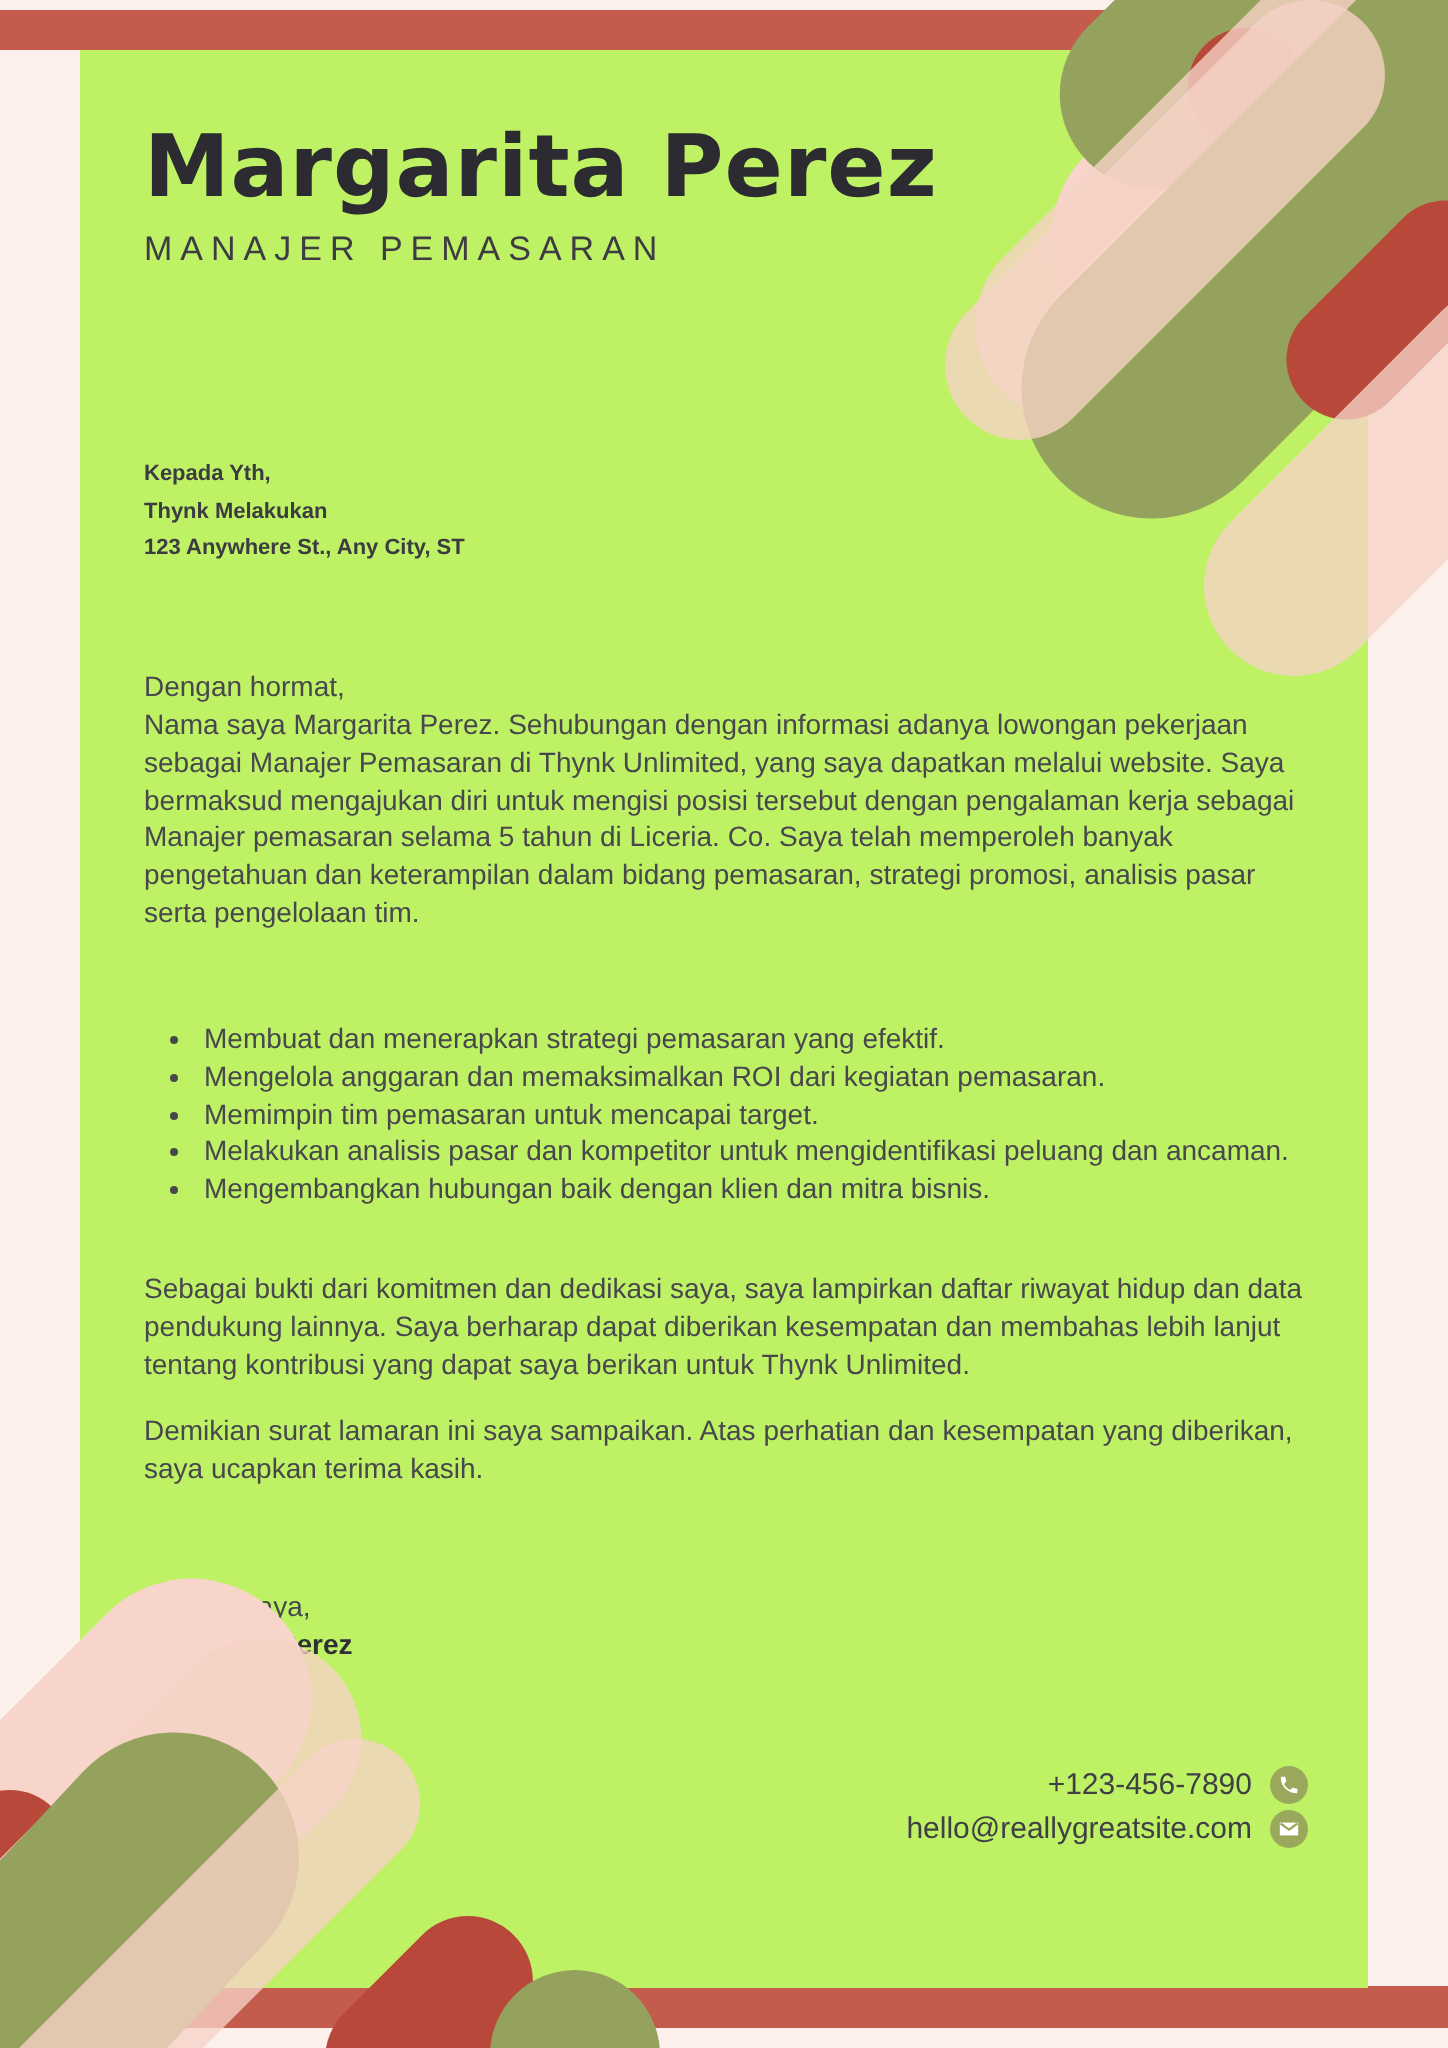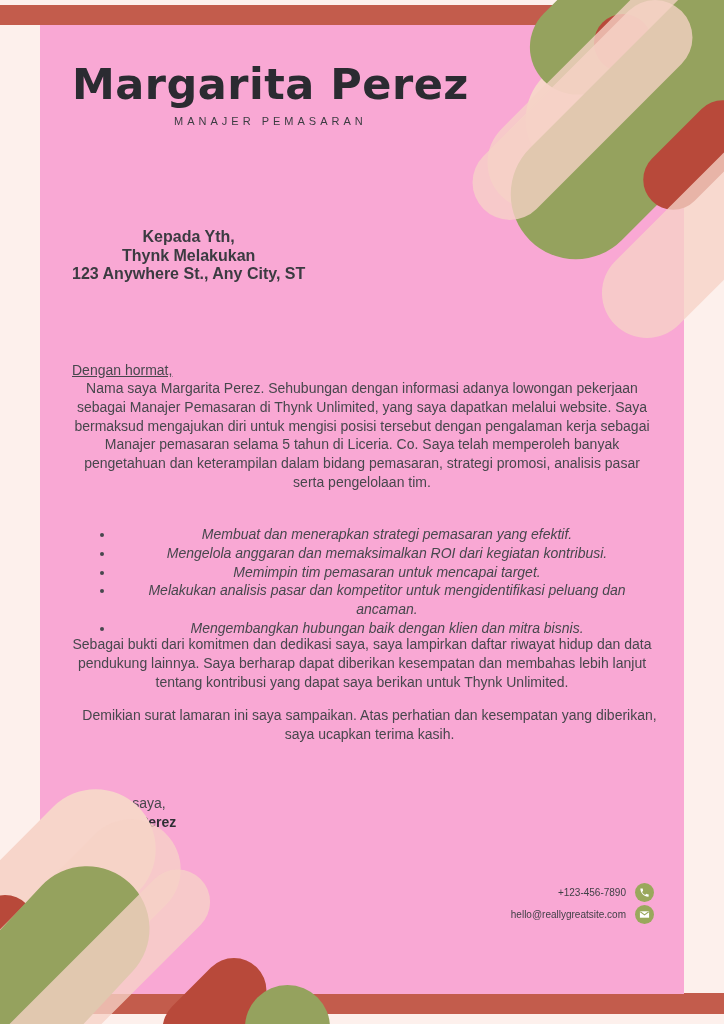--- a/index.html
+++ b/index.html
@@ -8,47 +8,47 @@
     background:#fdf0ec;overflow:hidden;
     font-family:"Liberation Sans", sans-serif;color:#47474d;
   }
   
   .bar{position:absolute;left:0;right:0;background:#c35c4c;z-index:1;}
   .bar.top{top:5px;height:20px;}
   .bar.bottom{bottom:10px;height:21px;}
   
   .inner{
     position:absolute;left:40px;right:40px;top:25px;bottom:30px;
-    background:#f9a8d4;z-index:2;text-align:center;
+    background:#bef264;z-index:2;
   }
   
   .header{position:absolute;left:32px;top:36px;}
   h1{
     margin:0;font-family:"DejaVu Sans", sans-serif;font-weight:bold;
     font-size:43px;line-height:46px;letter-spacing:.5px;color:#2b2b31;
   }
   .role{
-    margin-top:8px;font-size:11px;letter-spacing:4px;color:#3c3c42;font-weight:400;
+    margin-top:8px;font-size:17px;letter-spacing:4px;color:#3c3c42;font-weight:400;
   }
   
-  .recipient{position:absolute;left:32px;top:203px;font-size:16px;line-height:18.7px;font-weight:bold;color:#3b3b41;}
-  .salutation{position:absolute;left:32px;top:336px;margin:0;font-size:14px;line-height:19px;text-decoration:underline;}
+  .recipient{position:absolute;left:32px;top:203px;font-size:11px;line-height:18.7px;font-weight:bold;color:#3b3b41;}
+  .salutation{position:absolute;left:32px;top:309px;margin:0;font-size:14px;line-height:19px;}
   .para{margin:0;font-size:14px;line-height:18.8px;}
-  .p1{position:absolute;left:32px;top:354px;width:580px;}
+  .p1{position:absolute;left:32px;top:328px;width:580px;}
   .skills{position:absolute;left:32px;top:483px;width:602px;font-size:14px;line-height:18.8px;}
-  .skills ul{margin:17px;padding:0 0 0 26px;font-style:italic;}
+  .skills ul{margin:2px;padding:0 0 0 26px;}
   .skills li{margin:0;padding-left:2px;}
   .p3{position:absolute;left:32px;top:610px;width:580px;}
   .p4{position:absolute;left:32px;top:681px;width:595px;}
   .signature{position:absolute;left:32px;top:769px;font-size:14px;line-height:19px;}
   .sig-name{font-weight:bold;color:#2f2f35;}
   
   .footer{position:absolute;right:30px;top:858px;display:flex;flex-direction:column;gap:3px;align-items:flex-end;}
   .contact-row{display:flex;align-items:center;justify-content:flex-end;gap:9px;height:19px;}
-  .contact-text{font-size:10px;color:#3f3f45;}
+  .contact-text{font-size:15px;color:#3f3f45;}
   .icon-badge{
     width:19px;height:19px;border-radius:50%;background:#9aa85c;
     display:flex;align-items:center;justify-content:center;flex:0 0 auto;
   }
   .icon-badge svg{width:11px;height:11px;fill:#ffffff;display:block;}
   
   .shape{position:absolute;z-index:3;border-radius:999px;}
   .olive{background:#95a25e;}
   .blush{background:#f7d5ca;}
   .blush-t{background:rgba(246,210,199,.78);}
@@ -92,21 +92,21 @@
       <div>123 Anywhere St., Any City, ST</div>
     </div>
 
     <p class="salutation">Dengan hormat,</p>
 
     <p class="para p1">Nama saya Margarita Perez. Sehubungan dengan informasi adanya lowongan pekerjaan sebagai Manajer Pemasaran di Thynk Unlimited, yang saya dapatkan melalui website. Saya bermaksud mengajukan diri untuk mengisi posisi tersebut dengan pengalaman kerja sebagai Manajer pemasaran selama 5 tahun di Liceria. Co. Saya telah memperoleh banyak pengetahuan dan keterampilan dalam bidang pemasaran, strategi promosi, analisis pasar serta pengelolaan tim.</p>
 
     <div class="skills">
       <ul>
         <li>Membuat dan menerapkan strategi pemasaran yang efektif.</li>
-        <li>Mengelola anggaran dan memaksimalkan ROI dari kegiatan kontribusi.</li>
+        <li>Mengelola anggaran dan memaksimalkan ROI dari kegiatan pemasaran.</li>
         <li>Memimpin tim pemasaran untuk mencapai target.</li>
         <li>Melakukan analisis pasar dan kompetitor untuk mengidentifikasi peluang dan ancaman.</li>
         <li>Mengembangkan hubungan baik dengan klien dan mitra bisnis.</li>
       </ul>
     </div>
 
     <p class="para p4">Demikian surat lamaran ini saya sampaikan. Atas perhatian dan kesempatan yang diberikan, saya ucapkan terima kasih.</p>
 
     <p class="para p3">Sebagai bukti dari komitmen dan dedikasi saya, saya lampirkan daftar riwayat hidup dan data pendukung lainnya. Saya berharap dapat diberikan kesempatan dan membahas lebih lanjut tentang kontribusi yang dapat saya berikan untuk Thynk Unlimited.</p>
 

